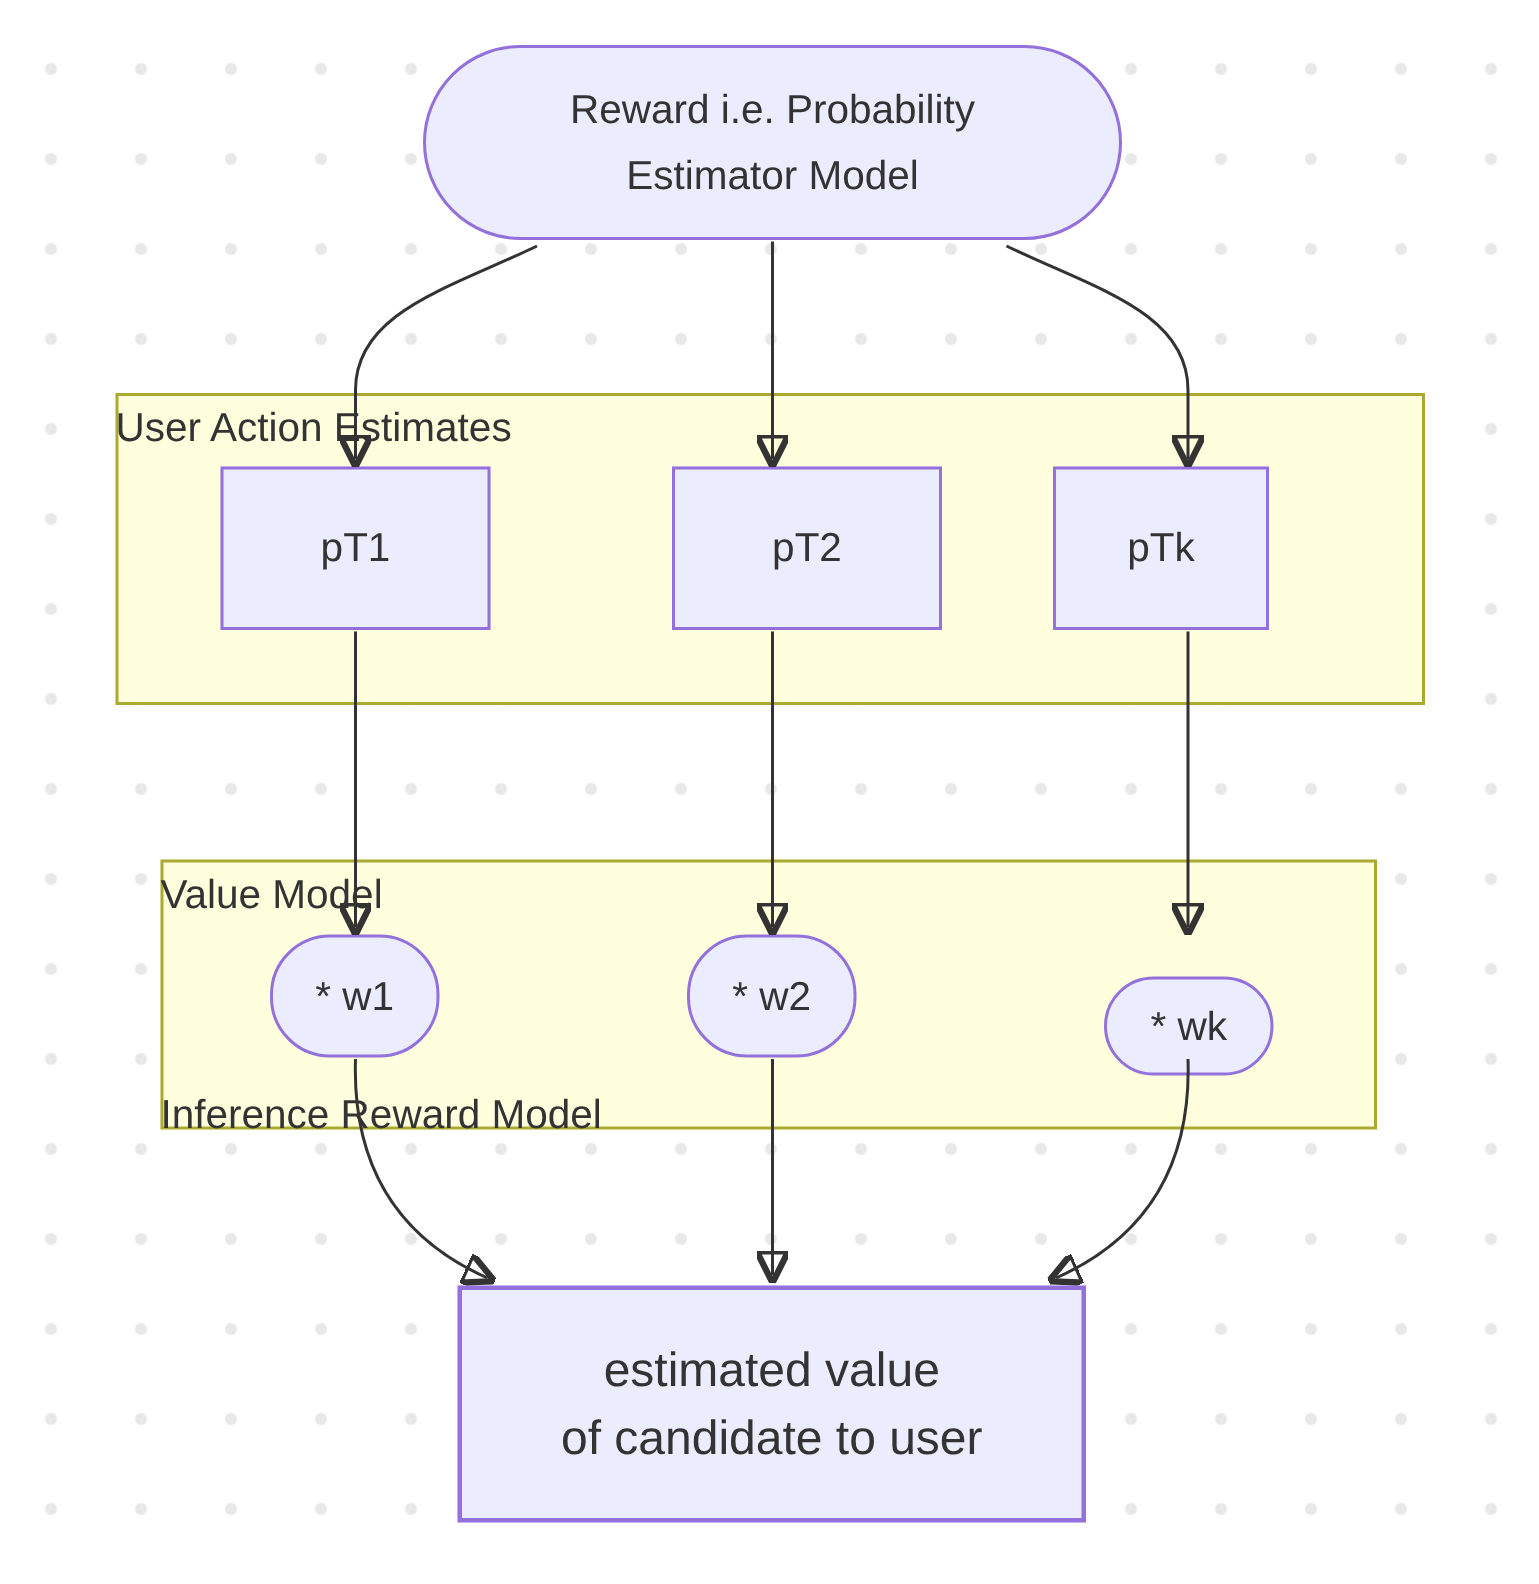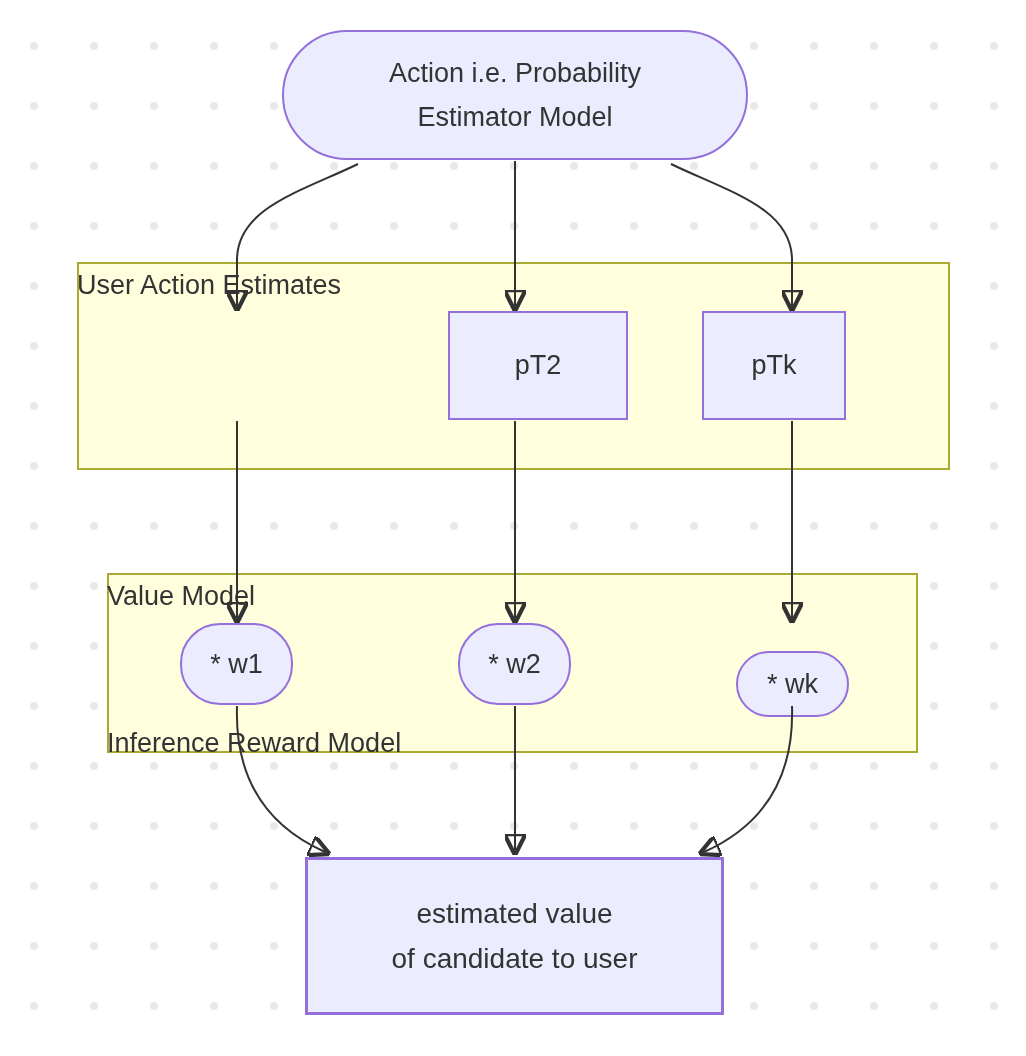--- a/index.html
+++ b/index.html
@@ -40,21 +40,21 @@
     flex-direction:column;
     align-items:center;
     justify-content:center;
     color:#333333;
     font-size:27px;
     text-align:center;
     z-index:3;
   }
   .stadium{border-radius:65px;line-height:44px;}
   .wnode{border-radius:40px;}
-  .output{border-width:3px;font-size:28px;line-height:45px;}
+  .output{border-width:3px;font-size:32px;line-height:45px;}
   .edges{
     position:absolute;
     left:0;top:0;
     width:1026px;
     height:1056px;
     z-index:4;
     pointer-events:none;
   }
   .edges path{
     fill:none;
@@ -68,24 +68,27 @@
 <div class="canvas">
 
   <div class="cluster" style="left:77px;top:262px;width:873px;height:208px;"></div>
   <div class="cluster-label" style="top:270px;left:77px;width:873px;right:auto;">User Action Estimates</div>
 
   <div class="cluster" style="left:107px;top:573px;width:811px;height:180px;"></div>
   <div class="cluster-label" style="top:581px;left:107px;width:811px;right:auto;">Value Model</div>
   <div class="cluster-label" style="top:728px;left:107px;width:811px;right:auto;">Inference Reward Model</div>
 
   <div class="node stadium" style="left:282px;top:30px;width:466px;height:130px;">
-    <span>Action i.e. Probability</span>
+    <span>Reward i.e. Probability</span>
     <span>Estimator Model</span>
   </div>
 
+  <div class="node" style="left:147px;top:311px;width:180px;height:109px;">
+    <span>pT1</span>
+  </div>
   <div class="node" style="left:414px;top:311px;width:180px;height:109px;margin-left:34px;">
     <span>pT2</span>
   </div>
   <div class="node" style="left:702px;top:311px;width:144px;height:109px;">
     <span>pTk</span>
   </div>
 
   <div class="node wnode" style="left:180px;top:623px;width:113px;height:82px;">
     <span>* w1</span>
   </div>

